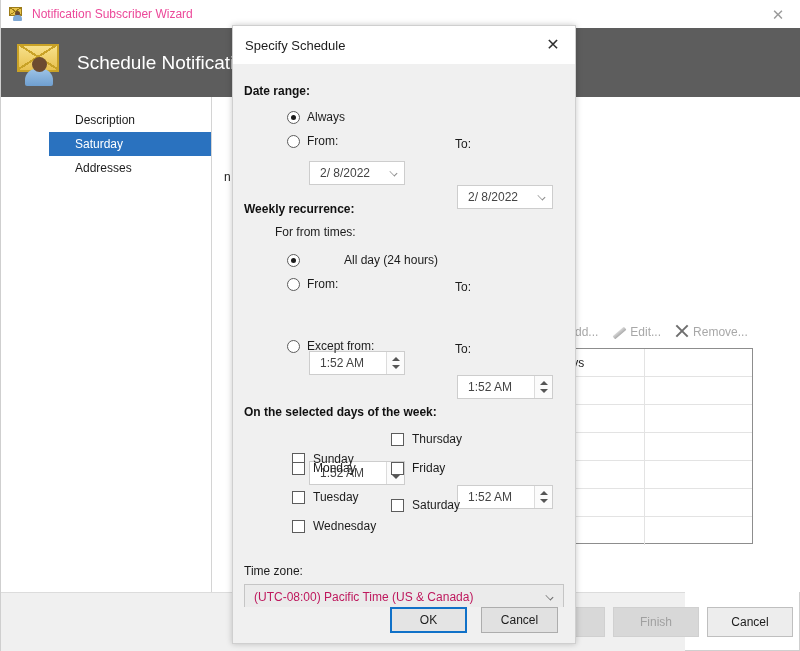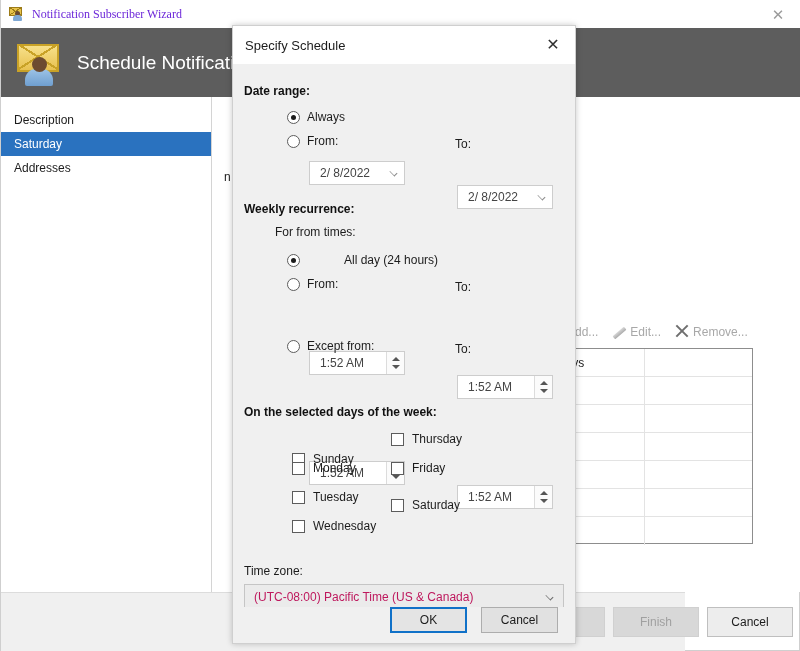--- a/index.html
+++ b/index.html
@@ -56,22 +56,22 @@
     background: #6b4a2f;
   }
   #wizard-title-icon .person-body {
     position: absolute; left: 4px; top: 9px;
     width: 9px; height: 6px;
     border-radius: 4px 4px 1px 1px;
     background: #7fa8d4;
   }
   #wizard-title-text {
     font-size: 12px;
-    color: #6d28d9;
-    font-family: Liberation Serif, serif;
+    color: #ec4899;
+    font-family: Liberation Sans, sans-serif;
     text-align: right;
   }
   #wizard-close-btn {
     position: absolute; right: 0; top: 0;
     width: 46px; height: 28px;
     display: flex; align-items: center; justify-content: center;
     color: #9b9b9b;
     font-size: 15px;
     line-height: 1;
   }
@@ -126,23 +126,24 @@
     position: absolute;
     left: 0; top: 97px;
     width: 211px; height: 495px;
     background: #ffffff;
     border-right: 1px solid #d4d4d4;
     padding-top: 11px;
   }
   .side-item {
     height: 24px;
     line-height: 24px;
-    padding-left: 13px;
-    font-size: 12px;
-    color: #1c1c1c;
+    padding-left: 26px;
+    font-size: 12px;
+    color: #1c1c1c;
+    margin-left: 48px;
   }
   .side-item.selected {
     background: #2a72bf;
     color: #ffffff;
   }
 
   #wizard-body {
     position: absolute;
     left: 212px; top: 97px;
     width: 587px; height: 495px;

